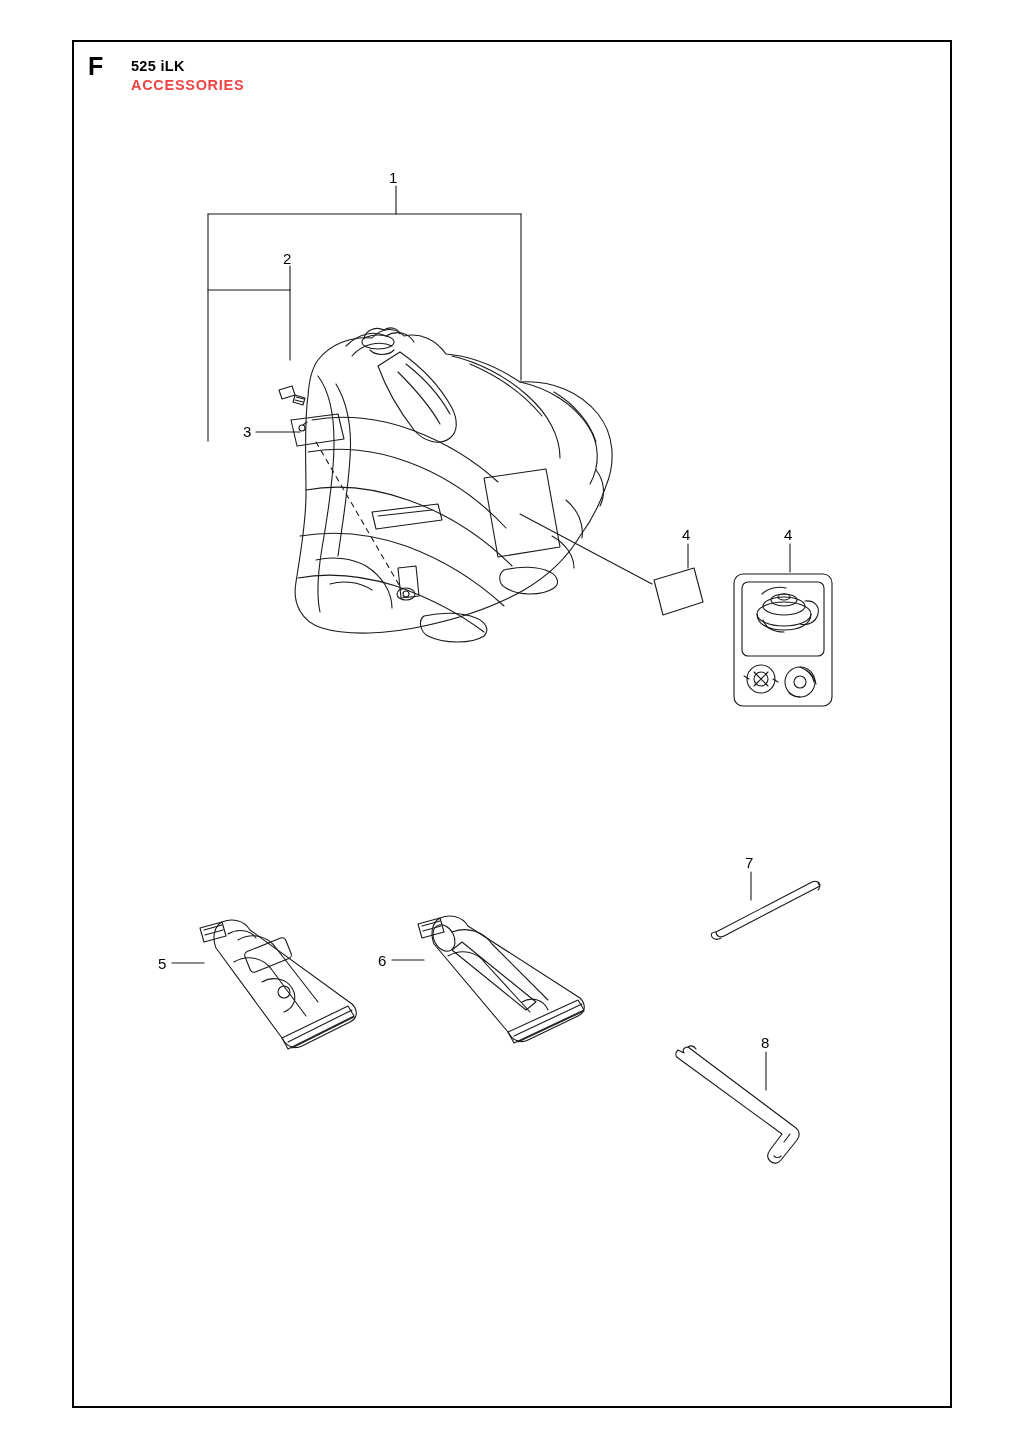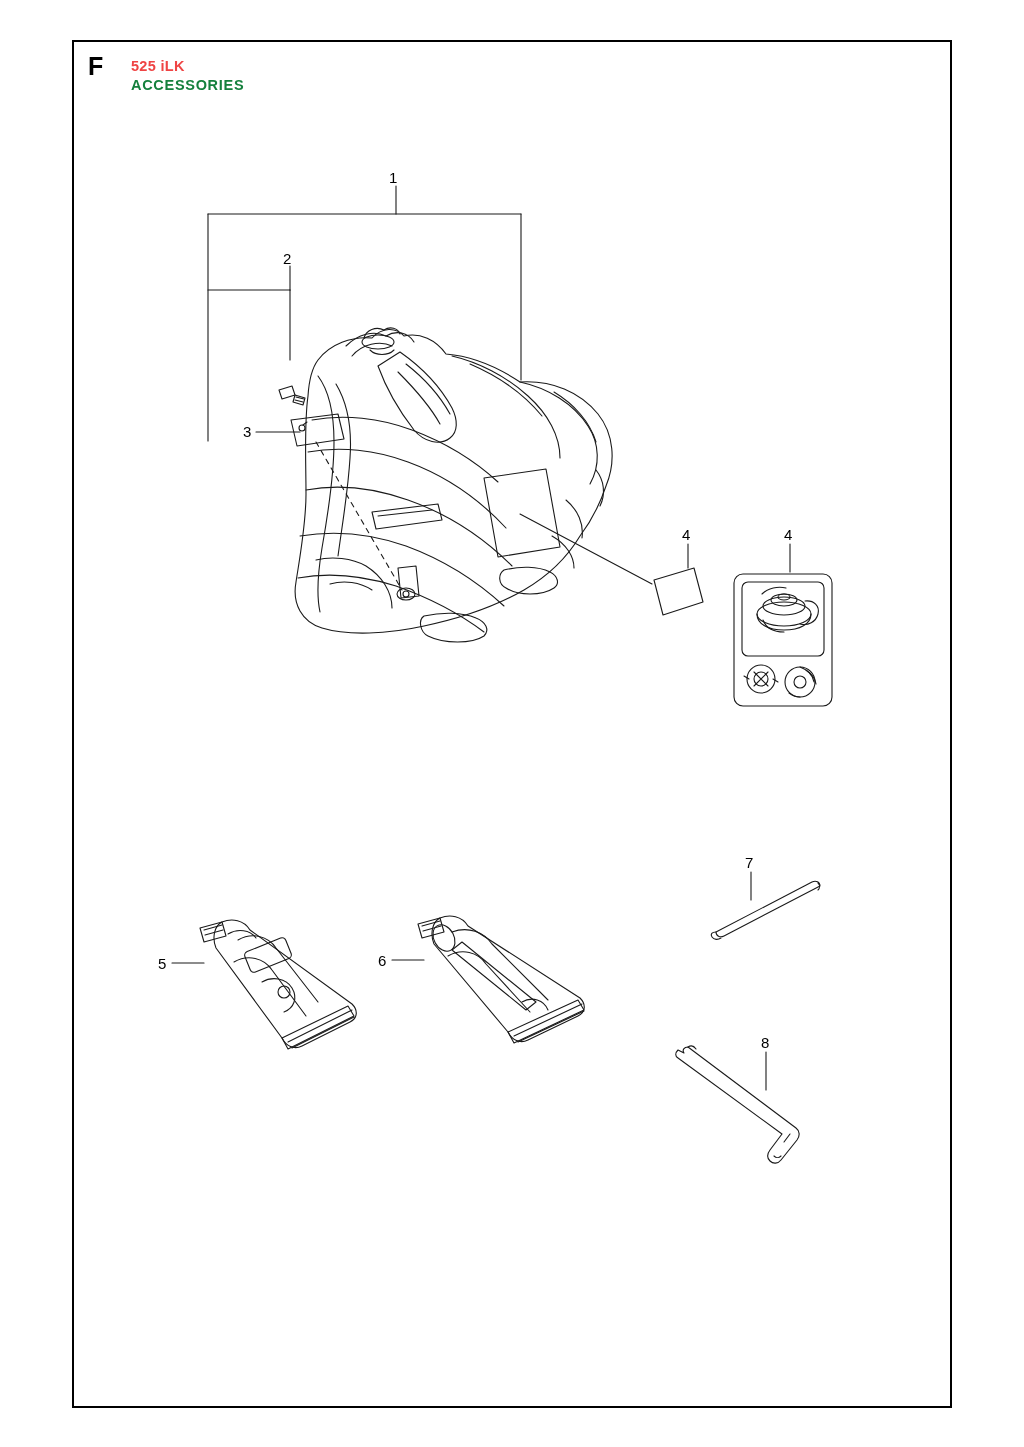--- a/index.html
+++ b/index.html
@@ -42,27 +42,27 @@
   .title-block {
     position: absolute;
     left: 131px;
     top: 57px;
     line-height: 1.28;
   }
   .title-model {
     font-size: 14.5px;
     font-weight: bold;
     letter-spacing: 0.3px;
-    color: #ef4444;
+    color: #000000;
   }
   .title-section {
     font-size: 14.5px;
     font-weight: bold;
     letter-spacing: 0.7px;
-    color: #15803d;
+    color: #ef4444;
   }
   .callout {
     position: absolute;
     font-size: 15px;
     color: #000;
     font-family: "Liberation Sans", sans-serif;
   }
   svg.art {
     position: absolute;
     left: 0;

